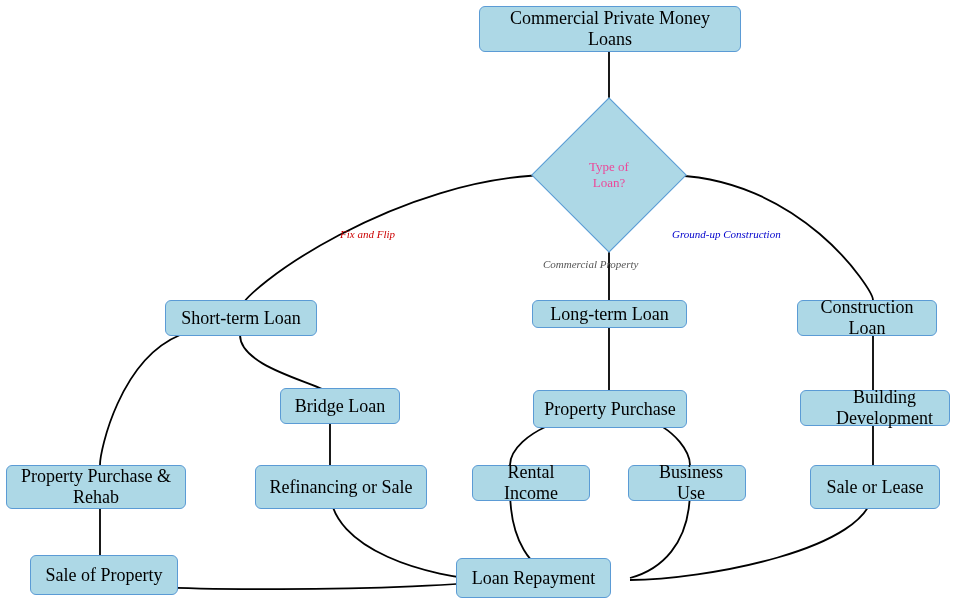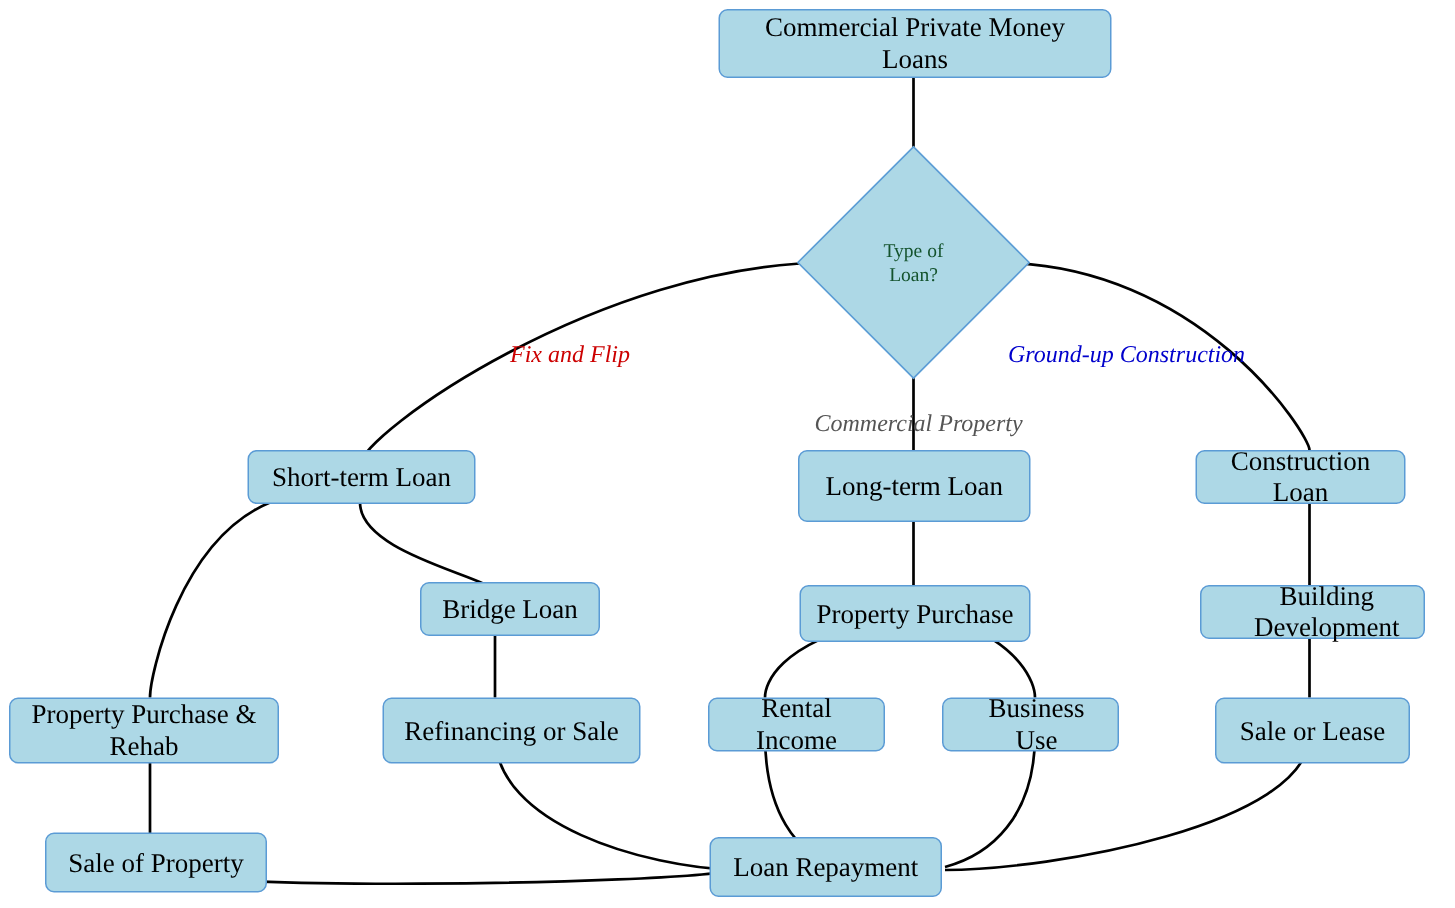--- a/index.html
+++ b/index.html
@@ -43,25 +43,25 @@
       height: 100%;
       background: #add8e6;
       border: 1.5px solid #5b9bd5;
       transform: rotate(45deg);
       position: absolute;
     }
     .node-diamond .diamond-text {
       position: relative;
       z-index: 1;
       font-size: 13px;
-      color: #14532d;
+      color: #ec4899;
     }
     .label-text {
       position: absolute;
-      font-size: 16px;
+      font-size: 11px;
       color: #333;
       font-style: italic;
     }
     .label-red {
       color: #cc0000;
     }
     .label-blue {
       color: #0000cc;
       text-align: center;
     }
@@ -126,28 +126,28 @@
     <span>Commercial Private Money Loans</span>
   </div>
 
   <div class="node-diamond" style="left:554px; top:120px;">
     <div class="diamond-inner"></div>
     <span class="diamond-text" style="white-space:pre-line;">Type of
 Loan?</span>
   </div>
 
   <div class="label-text label-red" style="left:340px; top:228px;">Fix and Flip</div>
-  <div class="label-text" style="left:543px; top:258px; color:#555;margin-top:16px;">Commercial Property</div>
+  <div class="label-text" style="left:543px; top:258px; color:#555;">Commercial Property</div>
   <div class="label-text label-blue" style="left:672px; top:228px;">Ground-up Construction</div>
 
   <div class="node-rect" style="left:165px; top:300px; width:152px; height:36px;">
     <span>Short-term Loan</span>
   </div>
 
-  <div class="node-rect" style="left:532px; top:300px; width:155px; height:48px;">
+  <div class="node-rect" style="left:532px; top:300px; width:155px; height:28px;">
     <span>Long-term Loan</span>
   </div>
 
   <div class="node-rect" style="left:797px; top:300px; width:140px; height:36px;">
     <span>Construction Loan</span>
   </div>
 
   <div class="node-rect" style="left:280px; top:388px; width:120px; height:36px;">
     <span>Bridge Loan</span>
   </div>
@@ -177,16 +177,16 @@
   </div>
 
   <div class="node-rect" style="left:810px; top:465px; width:130px; height:44px;">
     <span>Sale or Lease</span>
   </div>
 
   <div class="node-rect" style="left:30px; top:555px; width:148px; height:40px;">
     <span>Sale of Property</span>
   </div>
 
-  <div class="node-rect" style="left:456px; top:558px; width:155px; height:40px;margin-left:17px;">
+  <div class="node-rect" style="left:456px; top:558px; width:155px; height:40px;">
     <span>Loan Repayment</span>
   </div>
 </div>
 
 </body></html>

